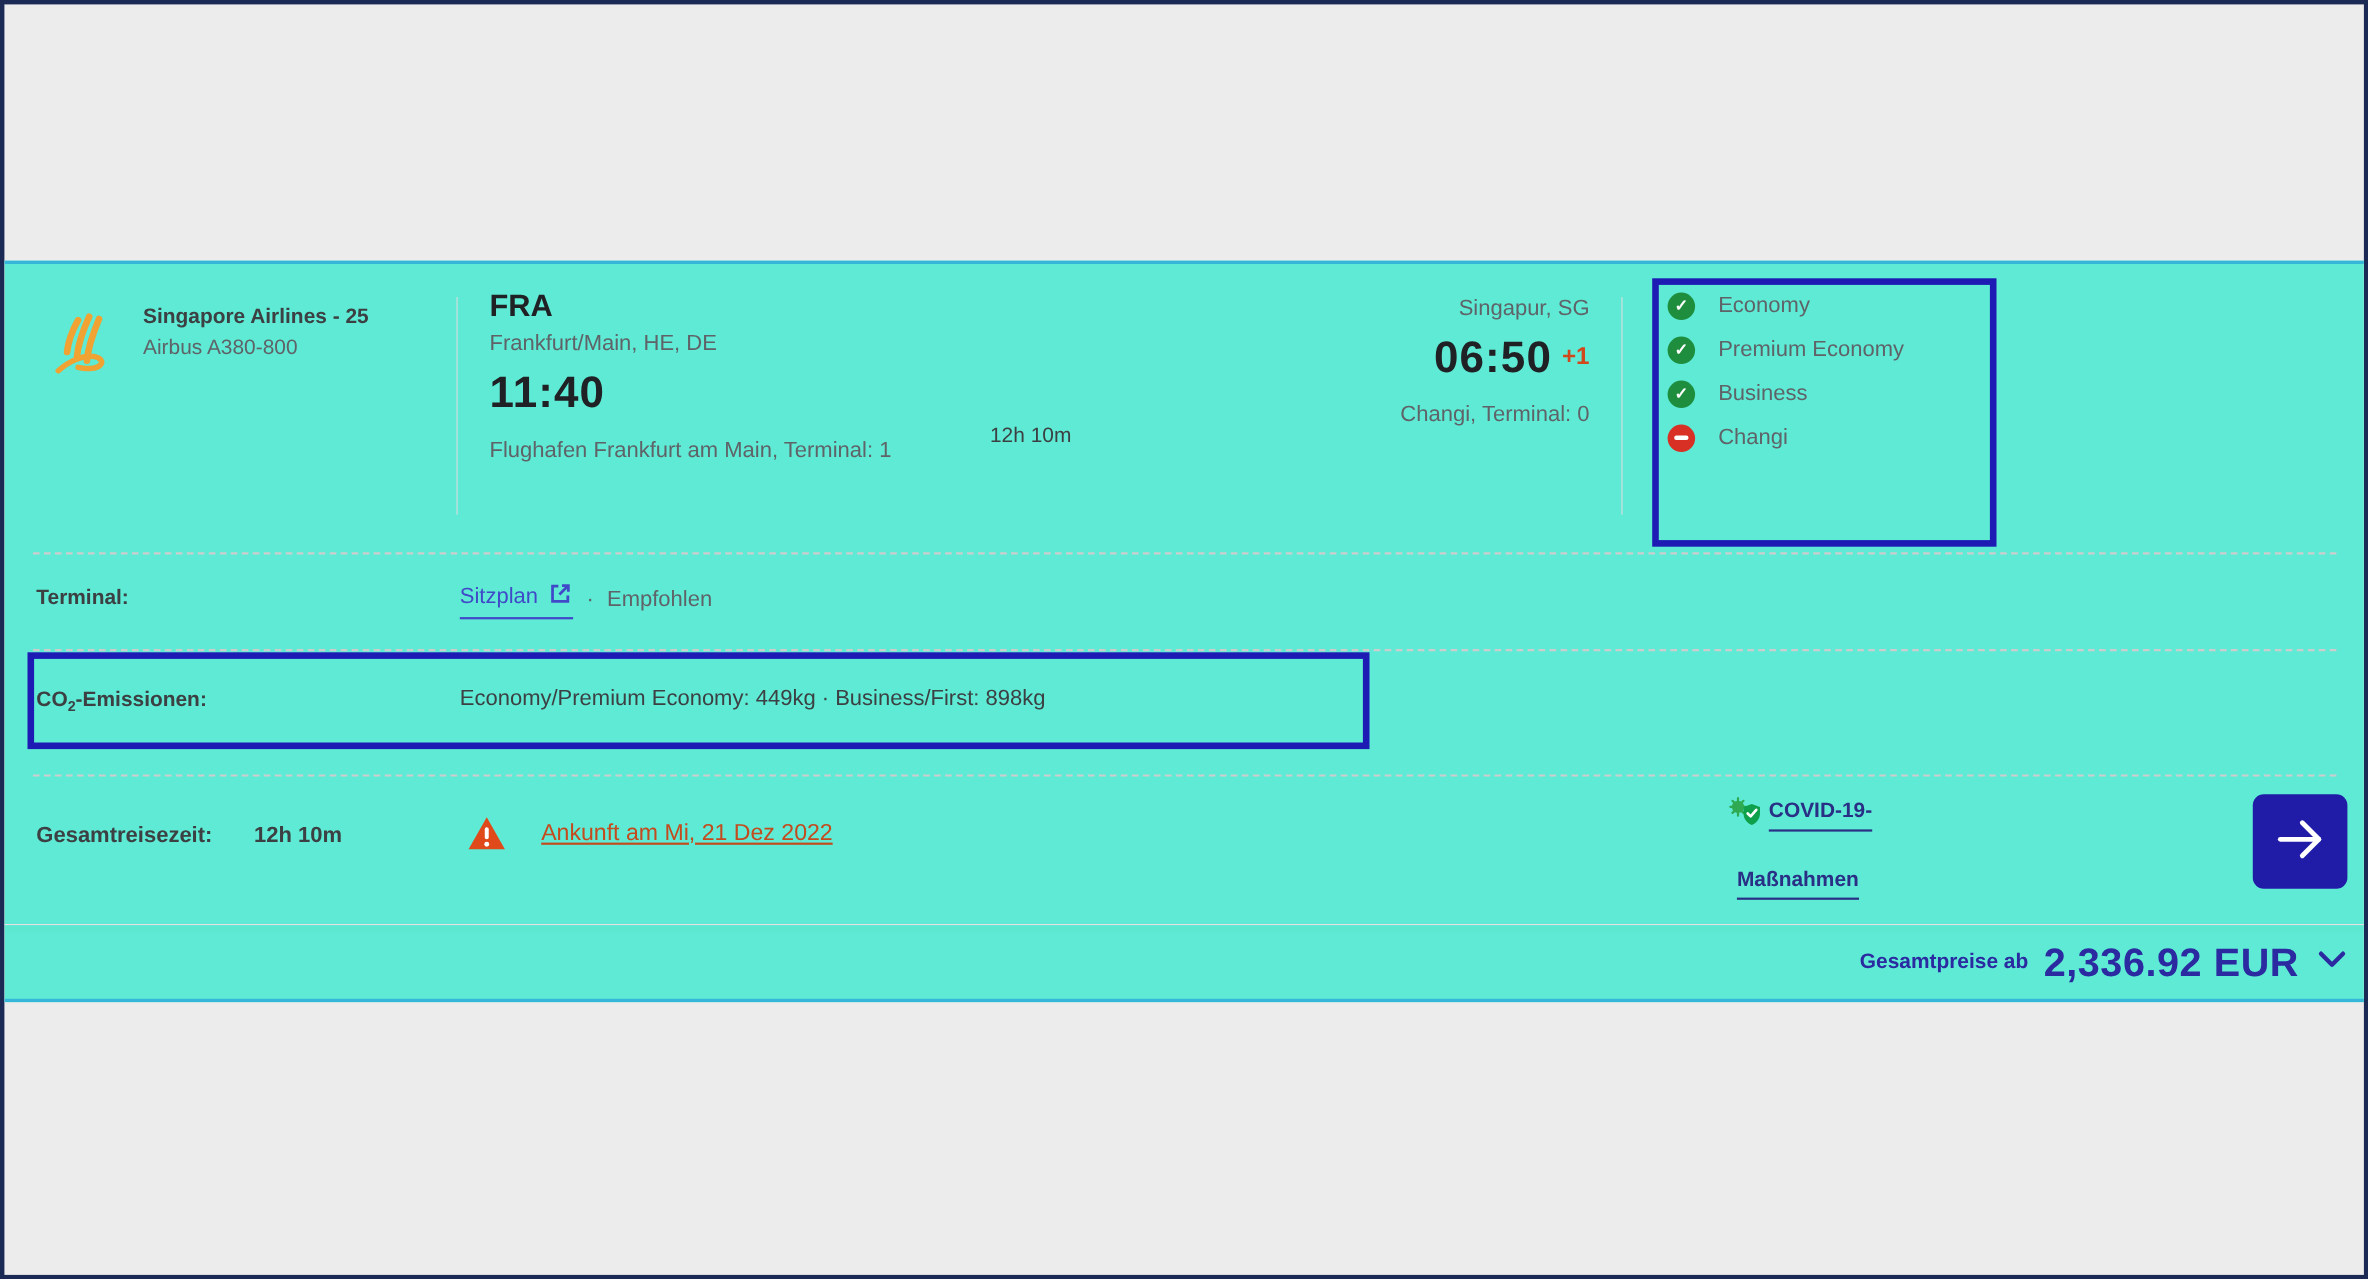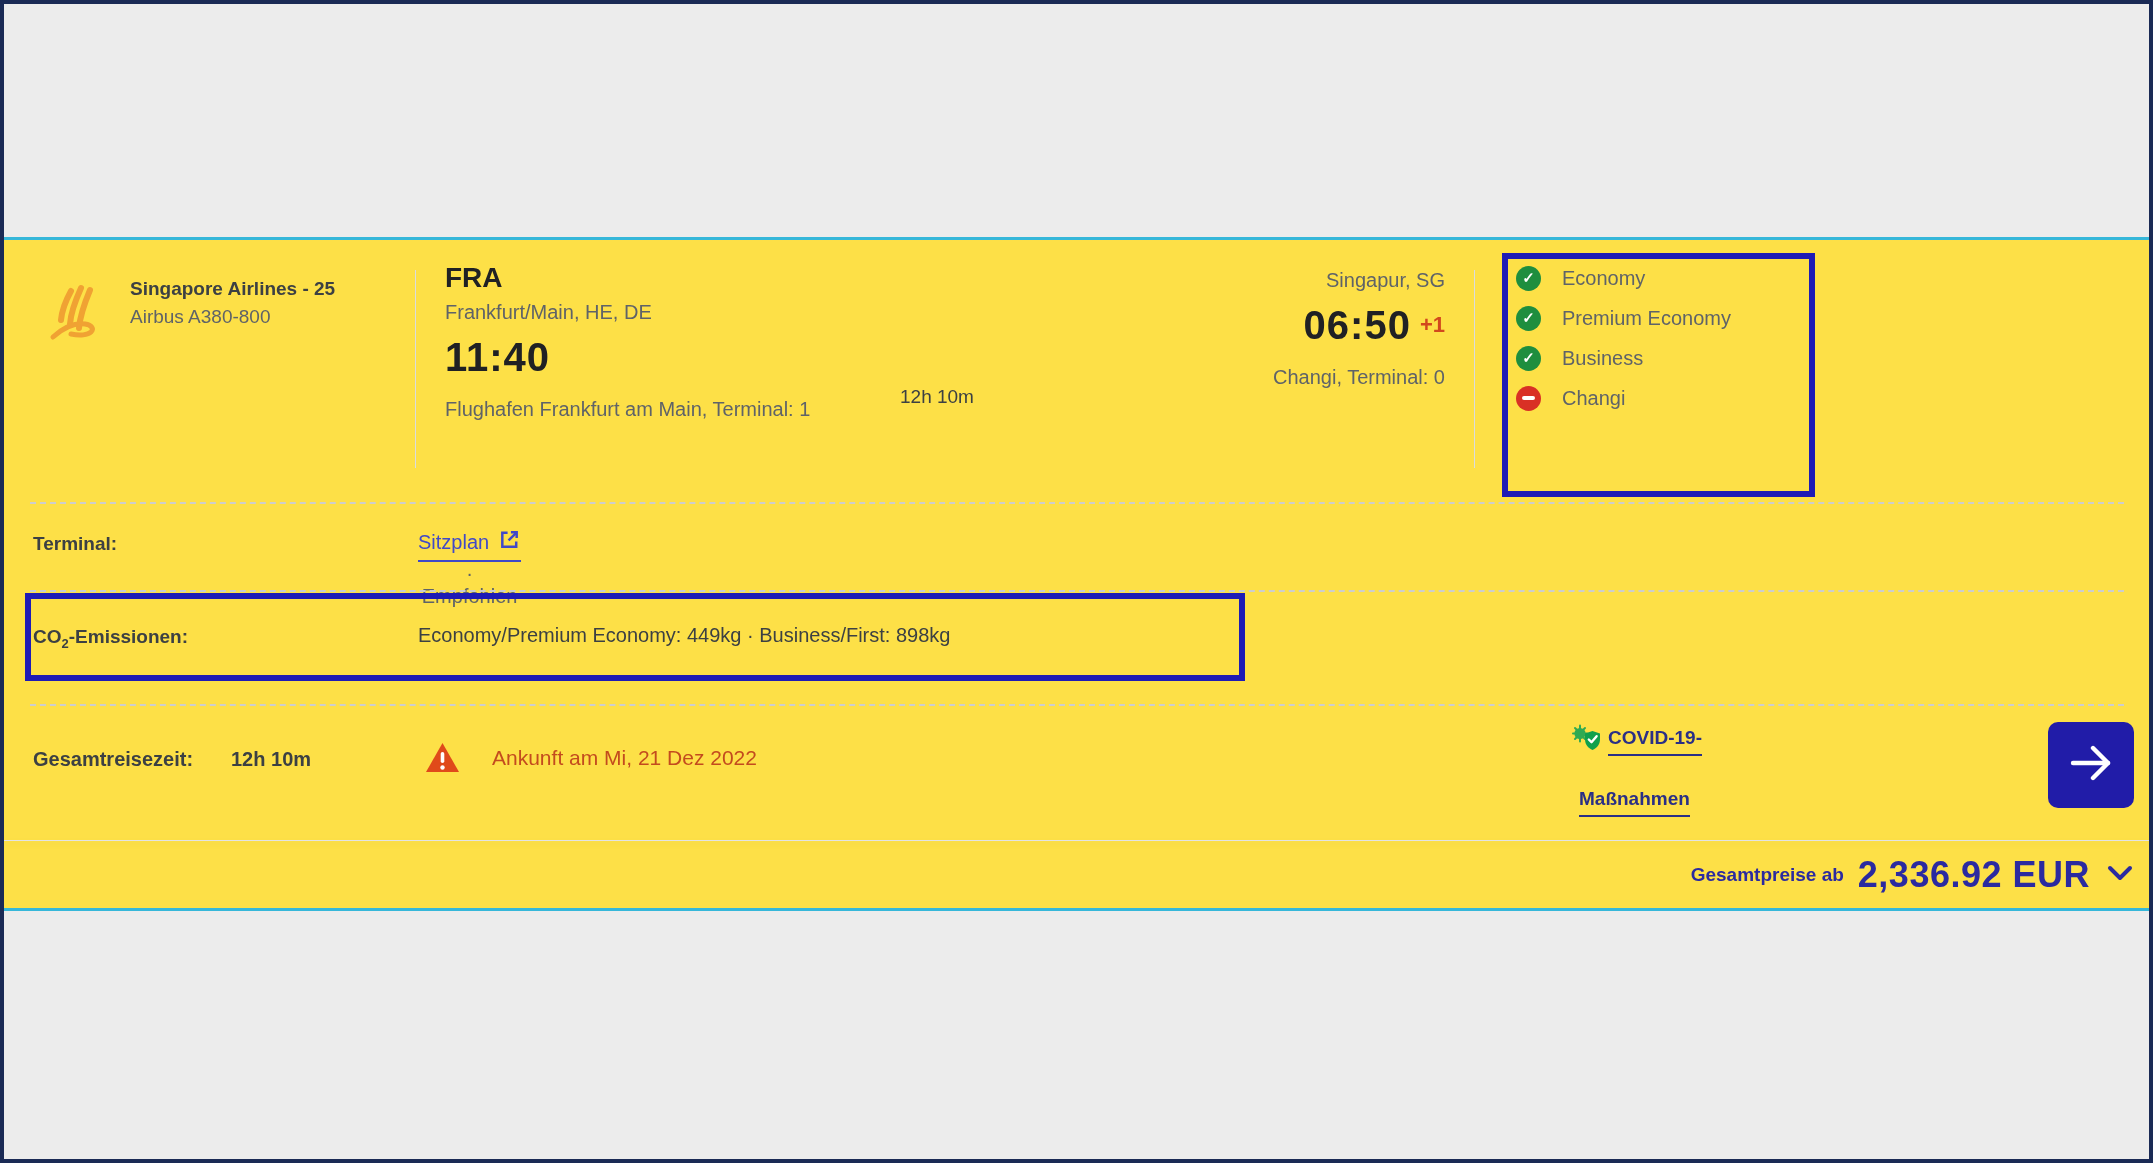--- a/index.html
+++ b/index.html
@@ -6,21 +6,21 @@
   html,body { background:#ffffff; }
   body { font-family:"Liberation Sans", sans-serif; }
 
   .frame {
     position:relative; width:2153px; height:1163px;
     background:#ececec; border:4px solid #1a2a55; overflow:hidden;
   }
 
   .card {
     position:absolute; left:0; top:233px; width:2145px; height:674px;
-    background:#fde047;
+    background:#5eead4;
     border-top:3px solid #36b7d9; border-bottom:3px solid #36b7d9;
   }
 
   
   .logo { position:absolute; left:41px; top:40px; }
   .airline-name { position:absolute; left:126px; top:38px; font-size:19px; font-weight:bold; color:#3c4043; }
   .aircraft     { position:absolute; left:126px; top:66px; font-size:19px; color:#5f6368; }
 
   .vdiv { position:absolute; width:1px; background:#dadce0; top:30px; height:198px; }
   .vdiv.left  { left:411px; }
@@ -50,36 +50,36 @@
   .box-co2    { left:21px;  top:353px; width:1220px; height:88px; }
 
   .dashed { position:absolute; left:26px; right:25px; border-top:2px dashed #cdcdcd; }
   .dashed.d1 { top:262px; }
   .dashed.d2 { top:350px; }
   .dashed.d3 { top:464px; }
 
   
   .row-label { position:absolute; left:29px; font-size:19px; font-weight:bold; color:#3c4043; }
   .lbl-details { top:293px; }
-  .details-content { position:absolute; left:414px; top:288px; display:flex; align-items:center; font-size:20px; color:#5f6368;flex-direction:column; }
+  .details-content { position:absolute; left:414px; top:288px; display:flex; align-items:center; font-size:20px; color:#5f6368; }
   .seatmap-link { display:inline-flex; align-items:center; color:#4049c8; border-bottom:2px solid #4049c8; padding-bottom:4px; cursor:pointer; }
   .seatmap-link .txt { font-size:20px; }
   .seatmap-link svg { margin-left:9px; }
   .dot-sep { margin:0 12px; color:#5f6368; }
 
   
   .lbl-co2 { top:386px; font-size:19px; }
   .lbl-co2 sub { font-size:13px; }
   .co2-content { position:absolute; left:414px; top:384px; font-size:20px; color:#3c4043; }
 
   
   .lbl-total { top:508px; font-size:20px; }
   .total-duration { position:absolute; left:227px; top:508px; font-size:20px; font-weight:bold; color:#3c4043; }
   .warn-tri { position:absolute; left:421px; top:502px; }
-  .warn-text { position:absolute; left:488px; top:506px; font-size:21px; color:#c34b1e; }
+  .warn-text { position:absolute; left:488px; top:506px; font-size:21px; color:#c34b1e;text-decoration:underline; }
 
   .covid-link { position:absolute; left:1567px; top:483px; color:#2a2f86; font-weight:bold; font-size:19px; cursor:pointer; }
   .covid-line1 { display:flex; align-items:center; }
   .covid-line1 .txt { border-bottom:2px solid #2a2f86; padding-bottom:5px; margin-left:6px; }
   .covid-line2 { margin-top:9px; margin-left:8px; }
   .covid-line2 .txt { border-bottom:2px solid #2a2f86; padding-bottom:5px; display:inline-block;margin-top:20px; }
 
   .arrow-btn { position:absolute; left:2044px; top:482px; width:86px; height:86px;
     background:#211ca8; border-radius:10px; display:flex; align-items:center; justify-content:center; cursor:pointer; }
 

